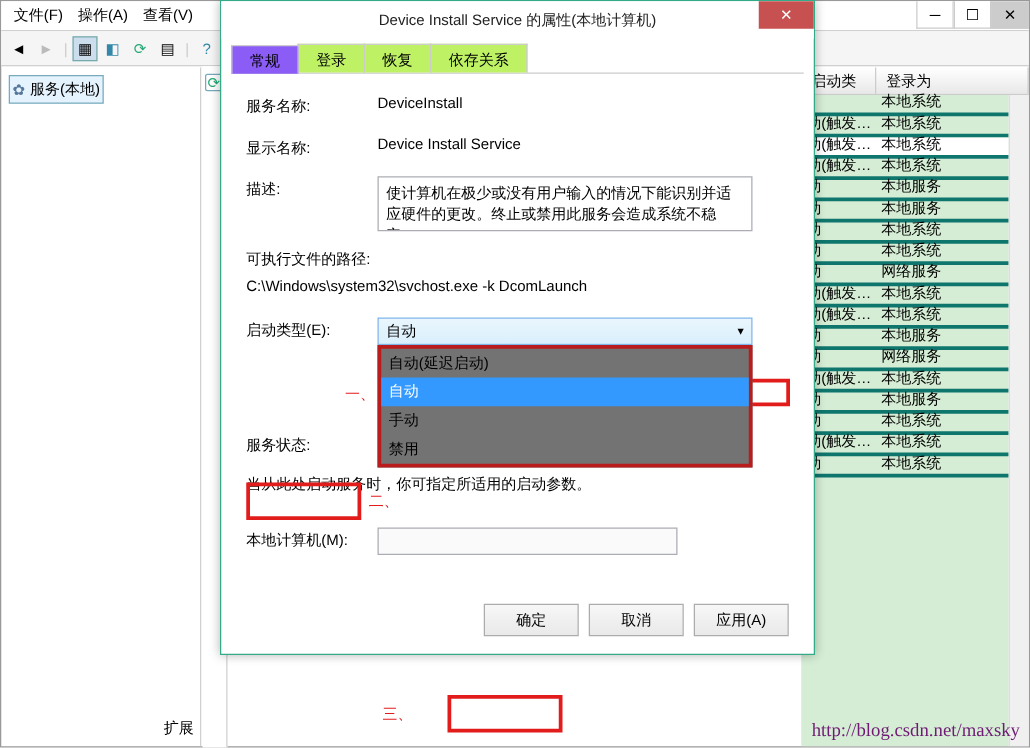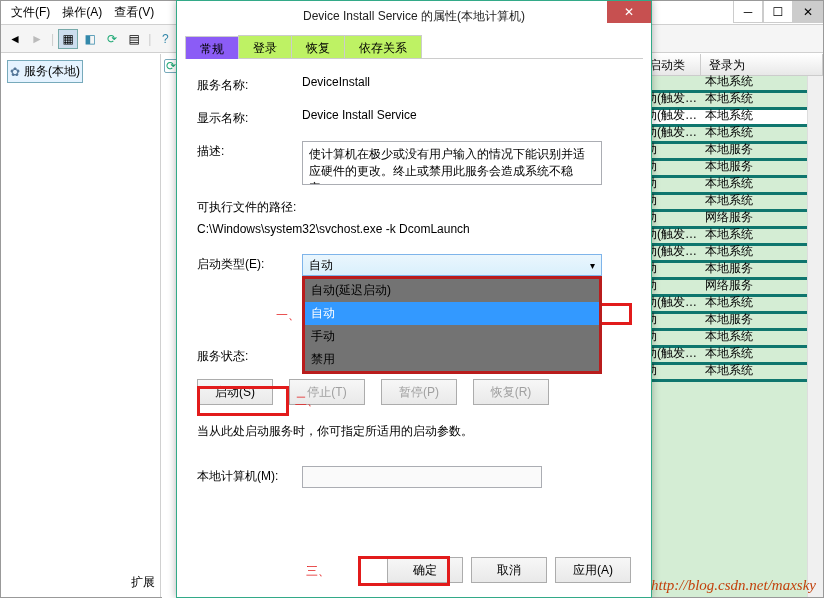--- a/index.html
+++ b/index.html
@@ -20,21 +20,21 @@
 .list-header{position:absolute;top:0;right:0;left:480px;height:22px;display:flex;background:linear-gradient(#fff,#e8e8e8);border-bottom:1px solid #ccc}
 .list-header div{padding:3px 8px;border-right:1px solid #ccc}
 .list-rows{position:absolute;top:22px;right:16px;left:480px;bottom:0;background:#d4edd4}
 .list-rows .row{display:flex;height:17px;align-items:flex-end;border-bottom:3px solid #0f766e}
 .list-rows .row .c1{width:60px;padding-left:4px;overflow:hidden;white-space:nowrap}
 .list-rows .row .c2{padding-left:4px}
 .list-rows .row.white{background:#fff}
 .scrollbar-v{position:absolute;right:0;top:22px;bottom:0;width:16px;background:#f0f0f0;border-left:1px solid #ddd}
 .ext-tabs{position:absolute;left:130px;bottom:6px;font-size:12px}
 
-.dialog{position:absolute;left:176px;top:0;width:476px;height:598px;background:#fff;border:1px solid #3a8;box-shadow:0 0 8px rgba(0,0,0,0.3)}
+.dialog{position:absolute;left:176px;top:0;width:476px;height:524px;background:#fff;border:1px solid #3a8;box-shadow:0 0 8px rgba(0,0,0,0.3)}
 .dlg-title{height:30px;background:#fff;display:flex;align-items:center;justify-content:center;position:relative;color:#222}
 .dlg-close{position:absolute;right:0;top:0;width:44px;height:22px;background:#c75050;color:#fff;display:flex;align-items:center;justify-content:center;font-size:12px}
 .tab-strip{display:flex;margin:4px 8px 0 8px;border-bottom:1px solid #ccc;height:24px}
 .tab{padding:4px 14px;border:1px solid #ccc;border-bottom:none;background:#bef264;margin-right:-1px}
 .tab.active{background:#8b5cf6;position:relative;top:1px}
 .tab-body{padding:16px 20px;position:relative}
 .form-row{display:flex;margin-bottom:14px;align-items:flex-start}
 .form-label{width:105px;padding-top:2px}
 .form-value{flex:1}
 .desc-box{border:1px solid #abadb3;padding:4px 6px;width:300px;height:44px;overflow:hidden;line-height:1.4;font-size:12px}
@@ -46,21 +46,21 @@
 .select-popup .opt.sel{background:#3399ff;color:#fff}
 .btn{border:1px solid #acacac;background:linear-gradient(#f7f7f7,#e9e9e9);height:26px;min-width:76px;display:inline-flex;align-items:center;justify-content:center;padding:0 10px}
 .btn.disabled{color:#a0a0a0}
 .input-plain{border:1px solid #abadb3;height:22px;width:240px;padding:0 4px}
 .dlg-buttons{position:absolute;left:0;right:0;bottom:14px;display:flex;justify-content:flex-end;gap:8px;padding-right:20px;align-items:center}
 .annot{position:absolute;border:3px solid #e21b1b;pointer-events:none}
 .annot-label{color:#e21b1b;font-family:serif;position:absolute}
 .sep{color:#ccc;margin:0 2px}
 .left-preview{position:absolute;left:162px;top:53px;width:20px;bottom:0;border-right:1px solid #d0d0d0;background:#fff}
 .left-preview .refresh-ic{margin:6px 2px;width:14px;height:14px;border:1px solid #7ab;border-radius:2px;display:flex;align-items:center;justify-content:center;color:#2a7}
-.watermark{position:absolute;right:8px;bottom:4px;color:#c2410c;font-style:italic;font-family:serif;font-size:15px}
+.watermark{position:absolute;right:8px;bottom:4px;color:#701a75;font-family:serif;font-size:15px}
 </style>
 </head>
 <body>
 
 <div class="main-window">
   <div class="main-titlebar">
     <div class="win-btn">─</div>
     <div class="win-btn">☐</div>
     <div class="win-btn close">✕</div>
   </div>
@@ -219,26 +219,20 @@
           <div class="opt">手动</div>
           <div class="opt">禁用</div>
         </div>
       </div>
     </div>
     <div style="height:56px"></div>
     <div class="form-row">
       <div class="form-label">服务状态:</div>
       <div>已停止</div>
     </div>
-    <div style="display:flex;gap:16px;margin-bottom:18px">
-      <div class="btn">启动(S)</div>
-      <div class="btn disabled">停止(T)</div>
-      <div class="btn disabled">暂停(P)</div>
-      <div class="btn disabled">恢复(R)</div>
-    </div>
     <div style="margin-bottom:26px">当从此处启动服务时，你可指定所适用的启动参数。</div>
     <div class="form-row">
       <div class="form-label">本地计算机(M):</div>
       <input class="input-plain" disabled="" style="">
     </div>
   </div>
   <div class="dlg-buttons">
     <div class="btn">确定</div>
     <div class="btn">取消</div>
     <div class="btn">应用(A)</div>

